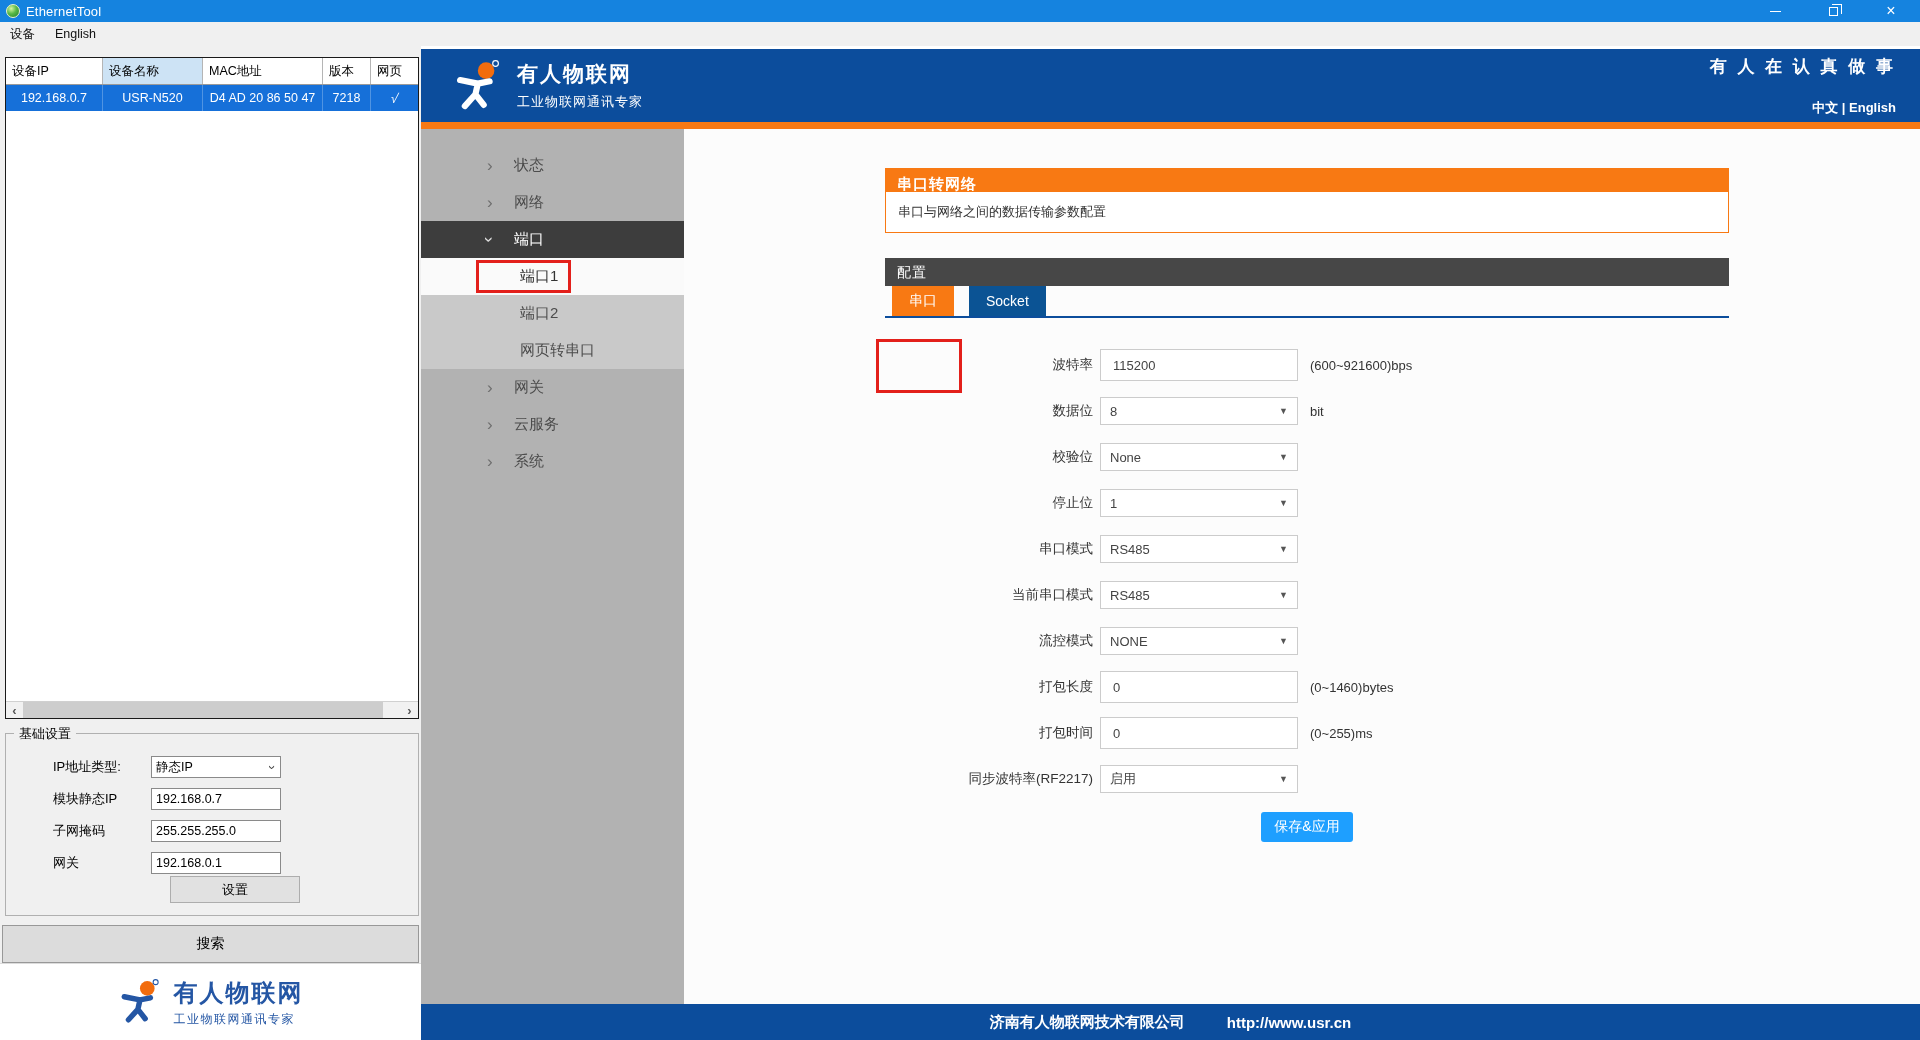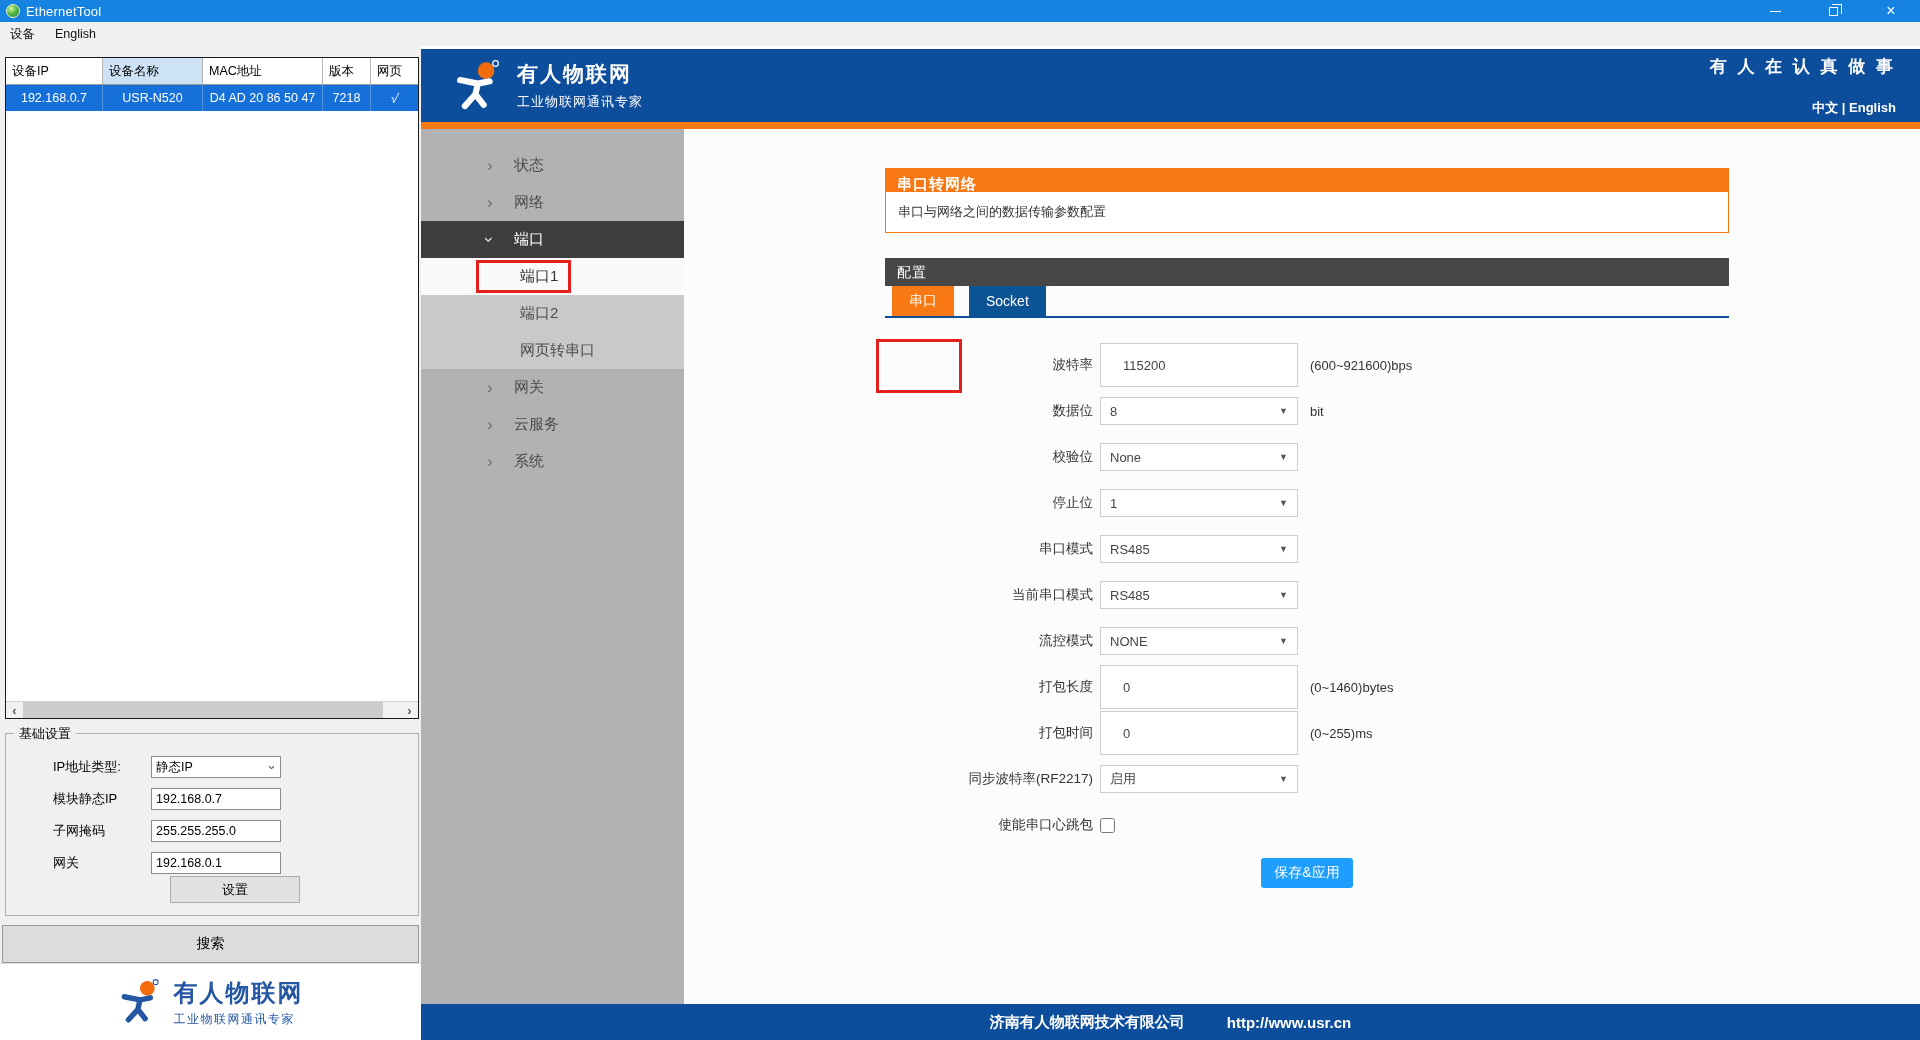--- a/index.html
+++ b/index.html
@@ -104,21 +104,21 @@
   .tab.active { background:#f87913; }
   .tab.socket { background:#0b5394; }
   .tab-underline { height:2px; background:#0c4d9c; width:100%; }
   .red-box-tab { position:absolute; left:-9px; top:171px; width:86px; height:54px;
     border:3px solid #e3201b; pointer-events:none; z-index:5; }
 
   .form { margin-top:33px; }
   .form-row { display:flex; align-items:center; height:28px; margin-bottom:18px; }
   .f-label { width:208px; text-align:right; font-size:13.5px; color:#333; flex:none; }
   .f-control { margin-left:7px; width:198px; height:28px; flex:none; }
-  .f-input { width:198px; height:44px; border:1px solid #ccc; background:#fff; padding-left:22px;
+  .f-input { width:198px; height:32px; border:1px solid #ccc; background:#fff; padding-left:12px;
     font-size:13px; color:#444; font-family:"Liberation Sans","DejaVu Sans",sans-serif; }
   .f-select { width:198px; height:28px; border:1px solid #ccc; background:#fff; padding:0 9px;
     font-size:13px; color:#444; display:flex; align-items:center; justify-content:space-between; }
   .f-select .arr { font-size:9px; color:#555; }
   .f-hint { margin-left:12px; font-size:13px; color:#333; }
   .f-checkbox { margin-left:7px; width:15px; height:15px; }
   .save-row { margin-top:19px; display:flex; justify-content:center; }
   .save-btn { width:92px; height:30px; background:#1e9fff; color:#fff; border:none; border-radius:3px;
     font-size:14px; font-family:"Liberation Sans","DejaVu Sans",sans-serif; }
 
@@ -358,24 +358,20 @@
         </div>
 
         <div class="form-row">
           <span class="f-label">同步波特率(RF2217)</span>
           <div class="f-select f-control">
             <span>启用</span>
             <span class="arr">▼</span>
           </div>
         </div>
 
-        <div class="form-row">
-          <span class="f-label">使能串口心跳包</span>
-          <input type="checkbox" class="f-checkbox" style="">
-        </div>
 
         <div class="save-row">
           <button class="save-btn">保存&amp;应用</button>
         </div>
       </div>
     </div>
   </div>
 
   <div class="web-footer">
     <span>济南有人物联网技术有限公司</span>

